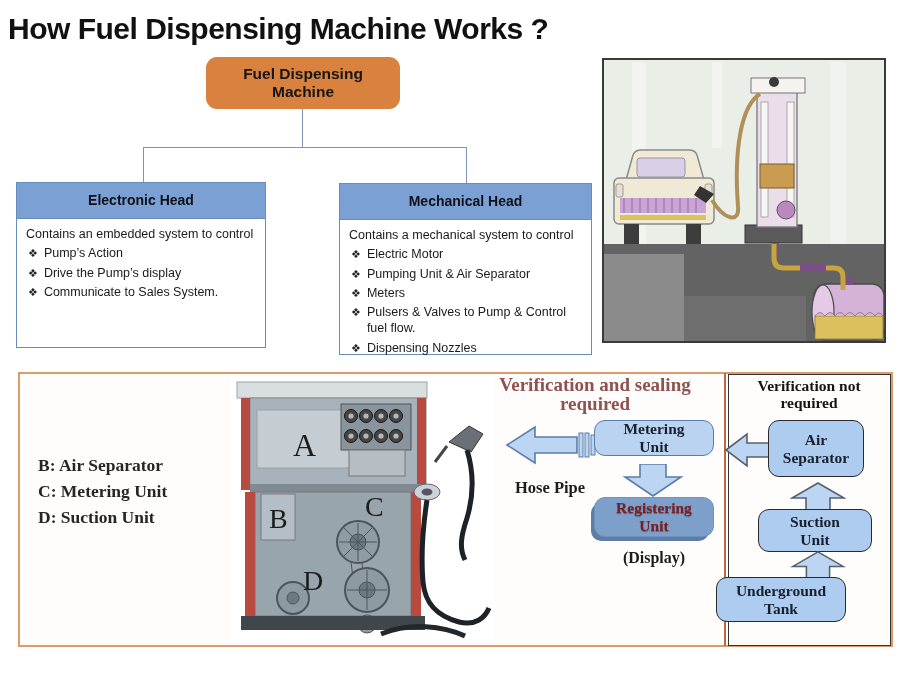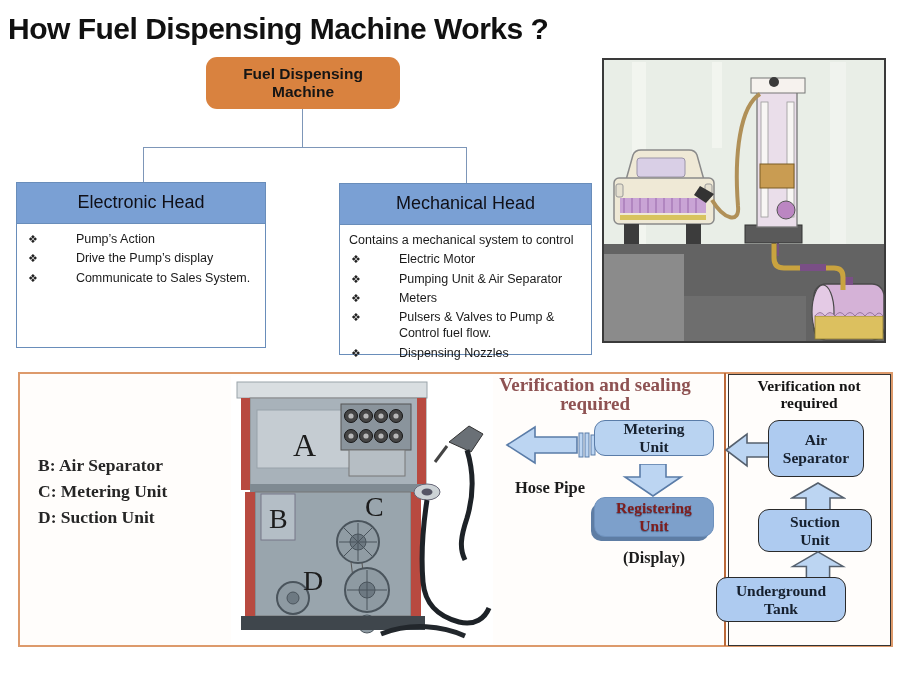--- a/index.html
+++ b/index.html
@@ -14,26 +14,26 @@
   
   #root-box{left:206px;top:57px;width:194px;height:52px;background:#d9823f;
             display:flex;align-items:center;justify-content:center;text-align:center;
             font-size:15.5px;font-weight:700;color:#151515;line-height:1.15;}
   .conn{background:none;border:0;}
   .conn-v{border-left:1.5px solid #7d96b8;width:0;}
   .conn-h{border-top:1.5px solid #7d96b8;height:0;}
 
   .headbox{border:1.5px solid #698dba;background:#fff;box-sizing:border-box;}
   .headbox .hd{background:#7aa0d4;border-bottom:1.5px solid #698dba;text-align:center;
-               font-size:18px;font-weight:400;color:#101018;padding:9px 0 10px;}
+               font-size:14px;font-weight:700;color:#101018;padding:9px 0 10px;}
   .headbox .bd{padding:7px 8px 4px 9px;font-size:12.5px;color:#1a1a1a;line-height:1.3;}
   .intro{margin-bottom:3px;}
   .bullet-row{display:flex;gap:6px;margin:0 0 3px 2px;align-items:flex-start;}
   .bullet-glyph{font-size:11px;line-height:16px;color:#222;flex:0 0 auto;}
-  .bullet-text{flex:1;margin-left:32px;}
+  .bullet-text{flex:1;}
 
   
   #bottom-panel{left:18px;top:372px;width:875px;height:275px;border:2px solid #dd9a6b;background:#fffdfb;box-sizing:border-box;}
   #panel-divider{left:724px;top:373px;height:273px;width:0;border-left:2px solid #bc6a3a;}
   #verif-box{left:728px;top:374px;width:163px;height:272px;border:1.6px solid #333;box-sizing:border-box;background:#fffdfb;}
 
   .serifb{font-family:"Liberation Serif",serif;font-weight:700;}
   #legend{left:38px;top:455px;width:210px;font-size:17.5px;color:#262626;}
   #legend .legend-line{margin-bottom:5px;}
 
@@ -69,20 +69,21 @@
 Machine</div>
 
   <div class="abs conn conn-v" style="left:302px;top:109px;height:39px;"></div>
   <div class="abs conn conn-h" style="left:143px;top:147px;width:324px;"></div>
   <div class="abs conn conn-v" style="left:143px;top:147px;height:35px;"></div>
   <div class="abs conn conn-v" style="left:466px;top:147px;height:36px;"></div>
 
   <div class="abs headbox" style="left:16px;top:182px;width:250px;height:166px;">
     <div class="hd">Electronic Head</div>
     <div class="bd">
+      <div class="intro">Contains an embedded system to control</div>
       <div>
           <div class="bullet-row">
             <span class="bullet-glyph">❖</span>
             <span class="bullet-text">Pump’s Action</span>
           </div>
           <div class="bullet-row">
             <span class="bullet-glyph">❖</span>
             <span class="bullet-text">Drive the Pump’s display</span>
           </div>
           <div class="bullet-row">

